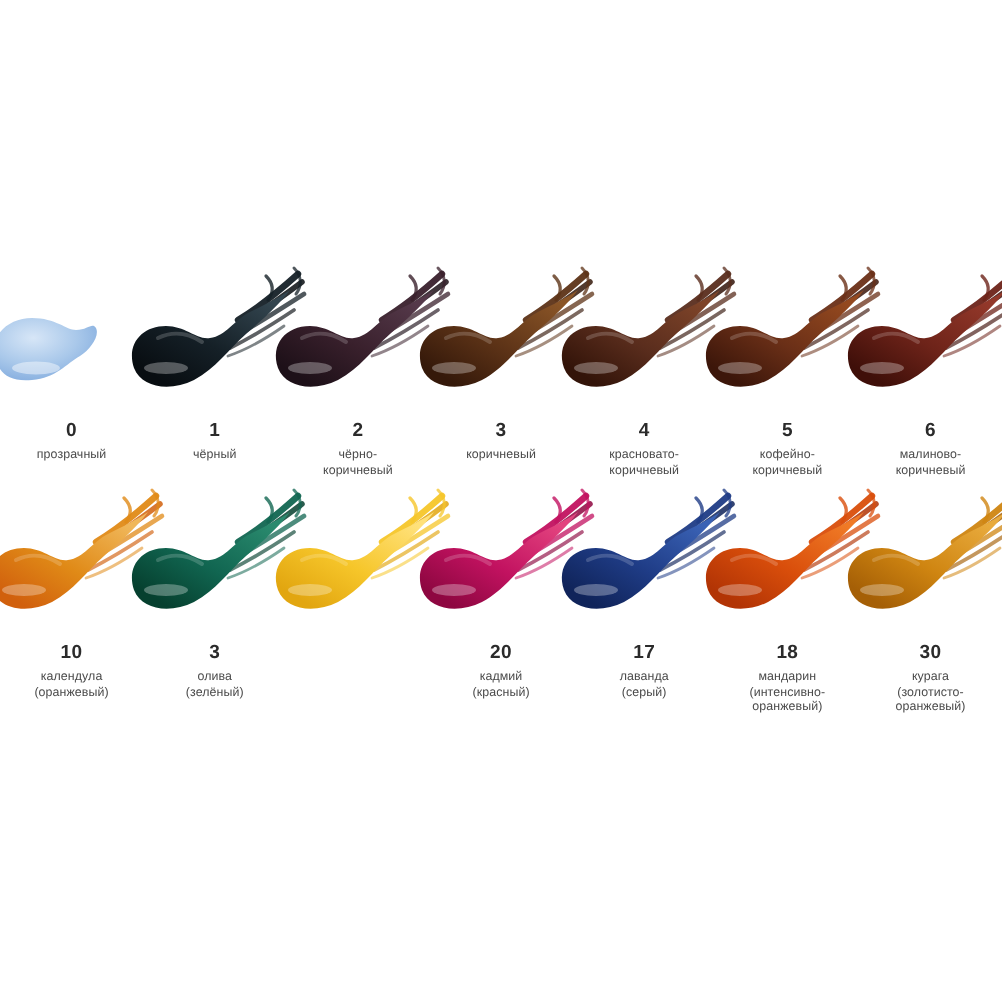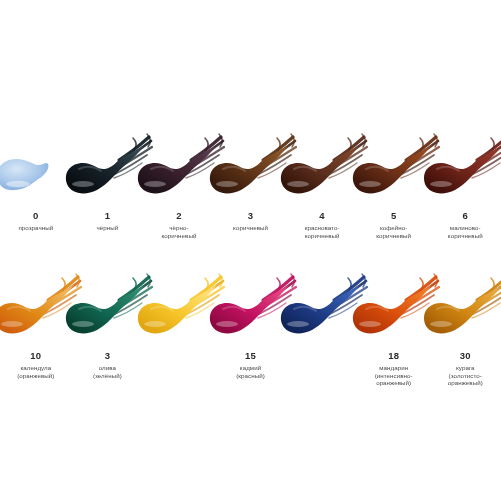--- a/index.html
+++ b/index.html
@@ -16,21 +16,21 @@
     width:501px; height:501px;
   }
   .row{
     position:absolute;
     left:0;
     width:501px;
     height:120px;
     display:flex;
   }
   .row-top{ top:132px; }
-  .row-bottom{ top:272px; }
+  .row-bottom{ top:243px; }
 
   .cell{
     flex:1 1 0;
     position:relative;
     height:120px;
   }
   .swatch-wrap{
     position:absolute;
     left:50%;
     top:0;
@@ -352,21 +352,21 @@
             <path d="M56,42 C66,37 76,31 88,23" stroke="#8e0741" stroke-width="1.85" stroke-linecap="round" fill="none" opacity="0.6499999999999999"></path>
             <path d="M55,46 C64,43 73,38 83,31" stroke="#c21260" stroke-width="1.4000000000000001" stroke-linecap="round" fill="none" opacity="0.5499999999999999"></path>
             <path d="M74,6 C78,10 78,14 75,18" stroke="#c21260" stroke-width="1.6" stroke-linecap="round" fill="none" opacity="0.8"></path>
             <path d="M88,2 C92,6 92,11 89,15" stroke="#c21260" stroke-width="1.5" stroke-linecap="round" fill="none" opacity="0.75"></path>
             <path d="M8,52 C4,40 12,31 24,31 C34,31 39,38 46,37 C54,36 58,28 66,24 C74,20 80,17 86,13 C80,21 72,28 64,35 C55,43 49,52 38,58 C26,64 12,62 8,52 Z" fill="url(#g10)"></path>
             <ellipse cx="24" cy="52" rx="11" ry="3" fill="#ffffff" opacity="0.30"></ellipse>
             <path d="M20,37 C28,33 36,35 42,39" stroke="#ffffff" stroke-width="2" stroke-linecap="round" fill="none" opacity="0.18"></path>
           </svg>
         </div>
       <div class="caption">
-        <div class="num">15</div>
+        <div class="num">20</div>
         <div class="name">кадмий
 (красный)</div>
       </div>
     </div>
     <div class="cell">
       <div class="swatch-wrap">
           <svg viewBox="0 0 96 78" xmlns="http://www.w3.org/2000/svg">
             <defs>
               <linearGradient id="g11" x1="10%" y1="85%" x2="85%" y2="10%">
                 <stop offset="0%" stop-color="#10245a"></stop>
@@ -379,20 +379,25 @@
             <path d="M57,37 C68,31 79,24 93,15" stroke="#1f3c86" stroke-width="2.3000000000000003" stroke-linecap="round" fill="none" opacity="0.75"></path>
             <path d="M56,42 C66,37 76,31 88,23" stroke="#10245a" stroke-width="1.85" stroke-linecap="round" fill="none" opacity="0.6499999999999999"></path>
             <path d="M55,46 C64,43 73,38 83,31" stroke="#1f3c86" stroke-width="1.4000000000000001" stroke-linecap="round" fill="none" opacity="0.5499999999999999"></path>
             <path d="M74,6 C78,10 78,14 75,18" stroke="#1f3c86" stroke-width="1.6" stroke-linecap="round" fill="none" opacity="0.8"></path>
             <path d="M88,2 C92,6 92,11 89,15" stroke="#1f3c86" stroke-width="1.5" stroke-linecap="round" fill="none" opacity="0.75"></path>
             <path d="M8,52 C4,40 12,31 24,31 C34,31 39,38 46,37 C54,36 58,28 66,24 C74,20 80,17 86,13 C80,21 72,28 64,35 C55,43 49,52 38,58 C26,64 12,62 8,52 Z" fill="url(#g11)"></path>
             <ellipse cx="24" cy="52" rx="11" ry="3" fill="#ffffff" opacity="0.30"></ellipse>
             <path d="M20,37 C28,33 36,35 42,39" stroke="#ffffff" stroke-width="2" stroke-linecap="round" fill="none" opacity="0.18"></path>
           </svg>
         </div>
+      <div class="caption">
+        <div class="num">17</div>
+        <div class="name">лаванда
+(серый)</div>
+      </div>
     </div>
     <div class="cell">
       <div class="swatch-wrap">
           <svg viewBox="0 0 96 78" xmlns="http://www.w3.org/2000/svg">
             <defs>
               <linearGradient id="g12" x1="10%" y1="85%" x2="85%" y2="10%">
                 <stop offset="0%" stop-color="#b23405"></stop>
                 <stop offset="45%" stop-color="#d94e0b"></stop>
                 <stop offset="100%" stop-color="#f07a26"></stop>
               </linearGradient>

